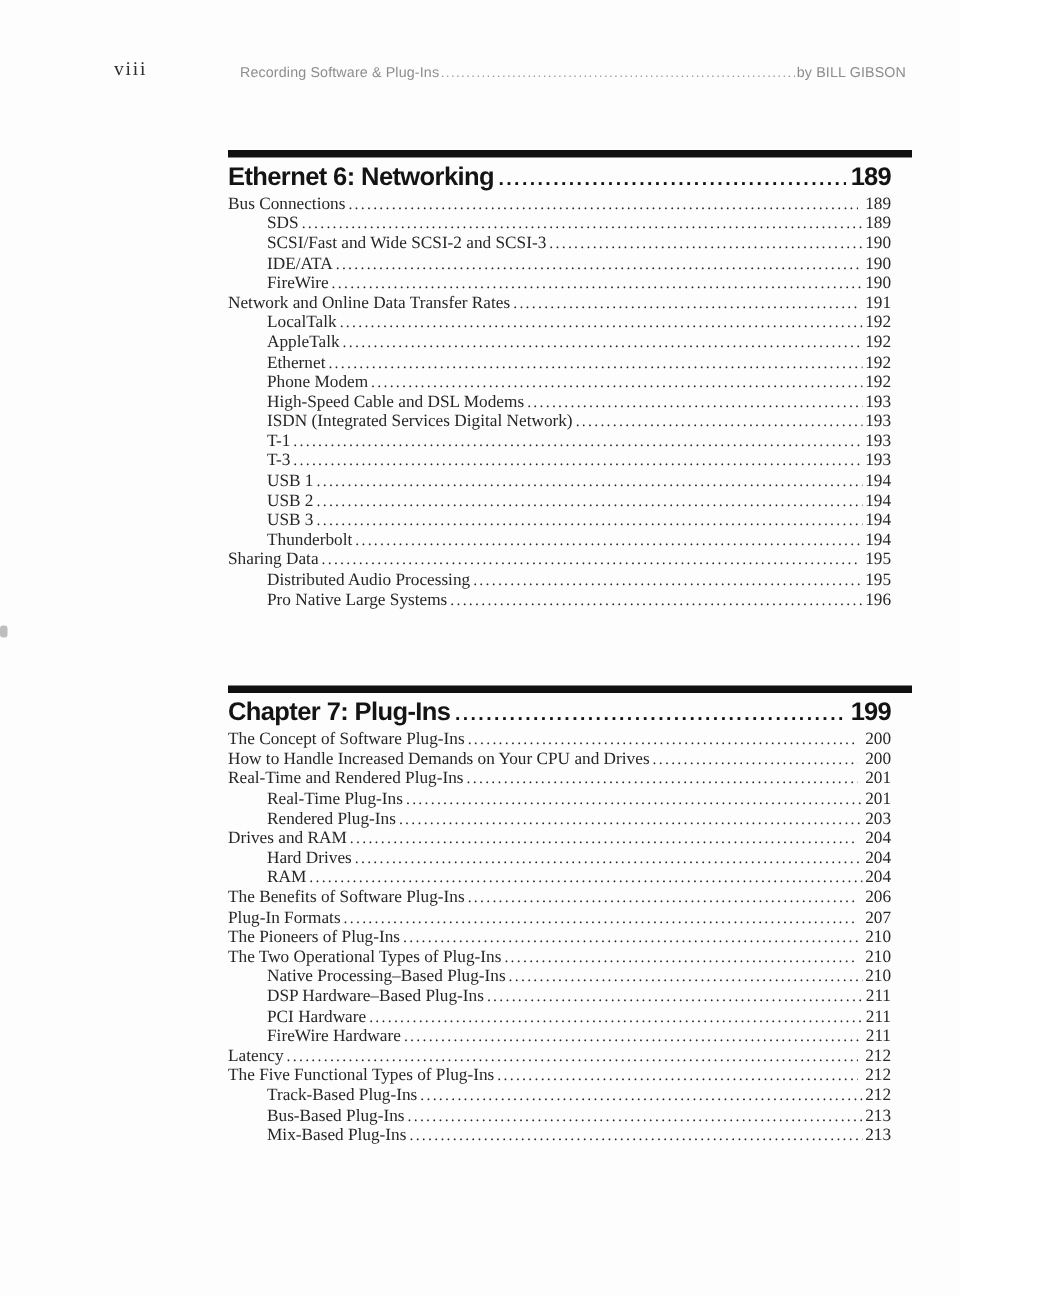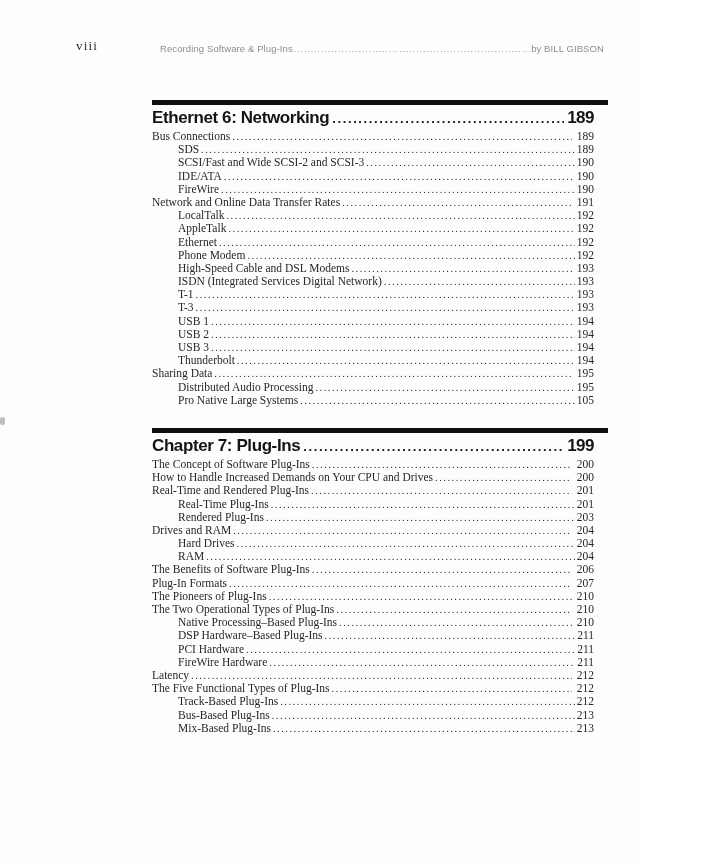--- a/index.html
+++ b/index.html
@@ -61,21 +61,21 @@
   .rh-leader { color: #9c9c9c; margin: 0 1px; }
   .rh-leader::after { letter-spacing: 0.9px; font-size: 9px; }
 
   
   .chapters {
     position: absolute;
     left: 152px;
     top: 100px;
     width: 456px;
   }
-  .chapter + .chapter { margin-top: 21px; }
+  .chapter + .chapter { margin-top: 50px; }
 
   .chapter-bar {
     height: 5px;
     background: var(--bar);
   }
   .chapter-heading {
     display: flex;
     align-items: baseline;
     height: 23px;
     padding: 3px 14px 0 0;
@@ -258,21 +258,21 @@
 
   <div class="entry lvl1">
     <span class="lbl">Distributed Audio Processing</span>
     <span class="leader"></span>
     <span class="pg">195</span>
   </div>
 
   <div class="entry lvl1">
     <span class="lbl">Pro Native Large Systems</span>
     <span class="leader"></span>
-    <span class="pg">105</span>
+    <span class="pg">196</span>
   </div>
 </div>
   </section>
 
   <section class="chapter">
     <div class="chapter-bar"></div>
     <div class="chapter-heading">
       <span class="ch-title">Chapter 7: Plug-Ins</span>
       <span class="leader ch-leader"></span>
       <span class="ch-pg">199</span>

